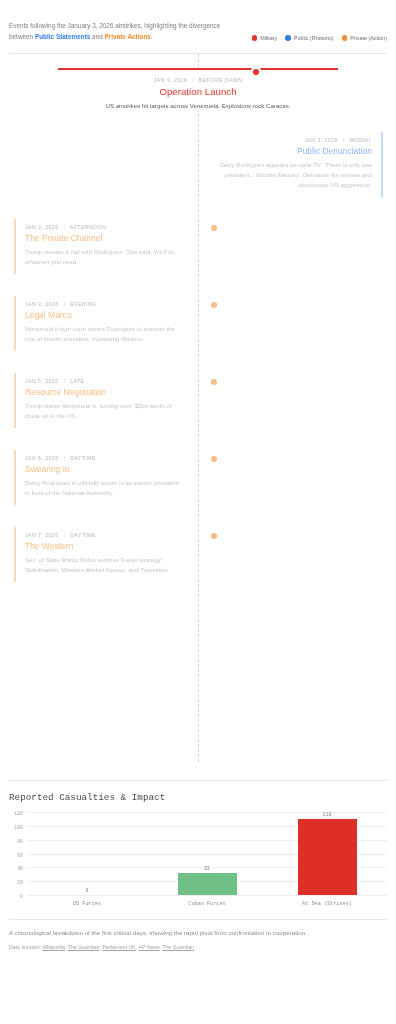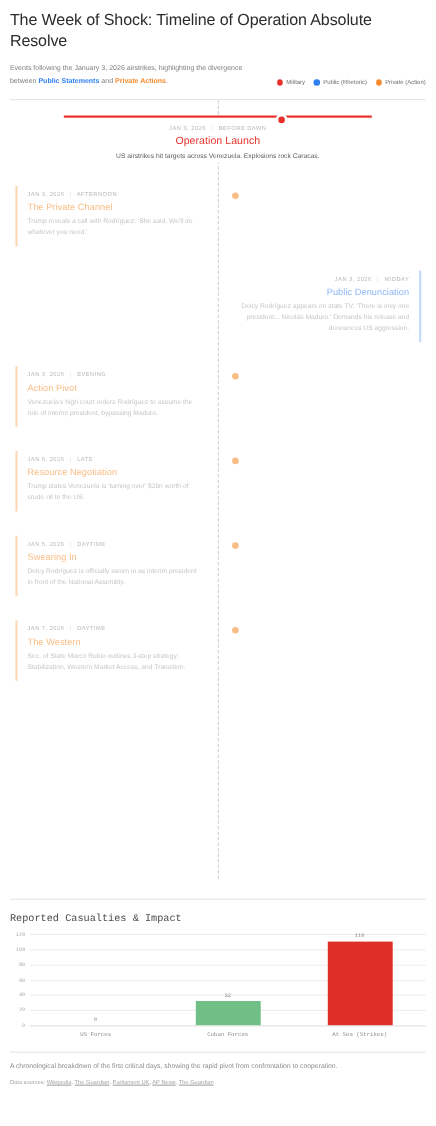--- a/index.html
+++ b/index.html
@@ -250,21 +250,20 @@
     color: #a3a3a3;
     text-decoration: underline;
   }
 </style>
 </head>
 <body>
 
 <div class="page">
 
   <div class="header">
-    <h1 class="title">The Week of Shock: Timeline of Operation Absolute Resolve</h1>
 
     <div class="sub-row">
       <p class="subtitle"><span>Events following the January 3, 2026 airstrikes, highlighting the divergence between </span><span class="hl-public">Public Statements</span><span> and </span><span class="hl-private">Private Actions</span><span>.</span></p>
 
       <div class="legend">
         <div class="legend-item">
           <span class="legend-dot mil"></span>
           <span>Military</span>
         </div>
         <div class="legend-item">
@@ -289,50 +288,50 @@
       <div class="meta">
         <span>JAN 3, 2026</span>
         <span class="sep">|</span>
         <span>BEFORE DAWN</span>
       </div>
       <div class="headline">Operation Launch</div>
       <div class="body">US airstrikes hit targets across Venezuela. Explosions rock Caracas.</div>
     </div>
 
 
+    <div class="event side right">
+
+      <div class="meta">
+        <span>JAN 3, 2026</span>
+        <span class="sep">|</span>
+        <span>MIDDAY</span>
+      </div>
+      <div class="headline blue">Public Denunciation</div>
+      <div class="body">Delcy Rodríguez appears on state TV: 'There is only one president... Nicolás Maduro.' Demands his release and denounces US aggression.</div>
+    </div>
+
     <div class="event side left">
       <div class="dot pri" style="top:6px"></div>
       <div class="meta">
         <span>JAN 3, 2026</span>
         <span class="sep">|</span>
         <span>AFTERNOON</span>
       </div>
       <div class="headline orange">The Private Channel</div>
       <div class="body">Trump reveals a call with Rodríguez: 'She said, We'll do whatever you need.'</div>
     </div>
 
-    <div class="event side right">
-
-      <div class="meta">
-        <span>JAN 3, 2026</span>
-        <span class="sep">|</span>
-        <span>MIDDAY</span>
-      </div>
-      <div class="headline blue">Public Denunciation</div>
-      <div class="body">Delcy Rodríguez appears on state TV: 'There is only one president... Nicolás Maduro.' Demands his release and denounces US aggression.</div>
-    </div>
-
     <div class="event side left">
       <div class="dot pri" style="top:6px"></div>
       <div class="meta">
         <span>JAN 3, 2026</span>
         <span class="sep">|</span>
         <span>EVENING</span>
       </div>
-      <div class="headline orange">Action Pivot</div>
+      <div class="headline orange">Legal Marco</div>
       <div class="body">Venezuela's high court orders Rodríguez to assume the role of interim president, bypassing Maduro.</div>
     </div>
 
     <div class="event side left">
       <div class="dot pri" style="top:6px"></div>
       <div class="meta">
         <span>JAN 5, 2026</span>
         <span class="sep">|</span>
         <span>LATE</span>
       </div>

